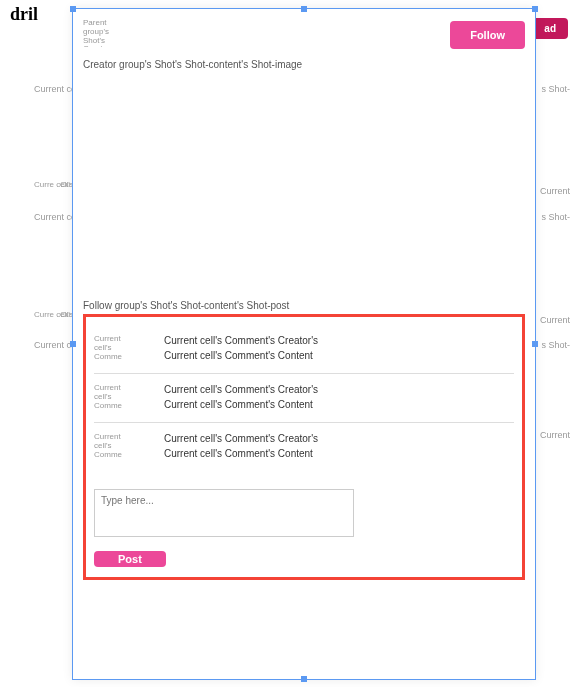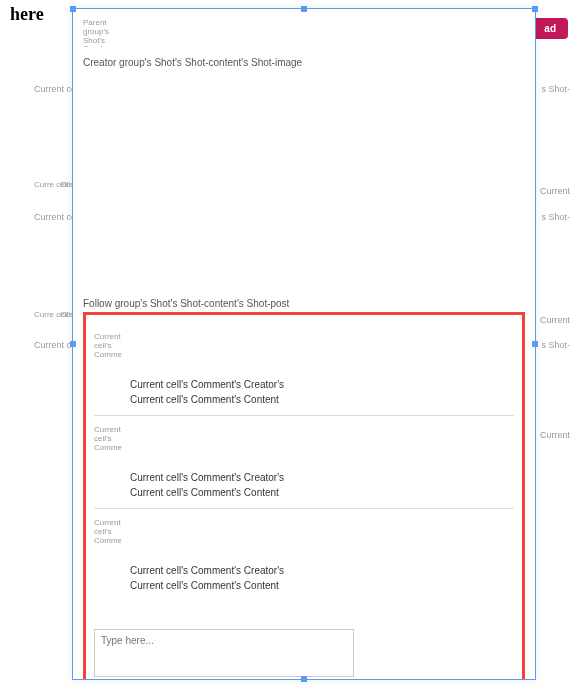--- a/index.html
+++ b/index.html
@@ -44,40 +44,40 @@
       padding: 8px 20px; border: none; border-radius: 4px; margin-left: auto;
       margin-top: 2px;
     }
     .shot-image-label { font-size: 10px; color: #555; margin-top: 10px; }
     .shot-spacer { height: 220px; }
     .shot-post { font-size: 10px; color: #555; margin-top: 10px; }
     .comments-title { font-size: 12px; font-weight: 400; color: #222; margin-top: 60px; }
     .comments-box {
       border: 3px solid #f44336; margin-top: 3px; padding: 8px 8px 10px 8px;
     }
-    .comment-row { display: flex; gap: 18px; padding: 10px 0; border-bottom: 1px solid #ddd; flex-direction: column; }
+    .comment-row { display: flex; gap: 6px; padding: 10px 0; border-bottom: 1px solid #ddd; }
     .comment-avatar { width: 28px; color: #999; font-size: 8px; line-height: 1.1; overflow: hidden; height: 28px; }
     .comment-body { flex: 1; margin-left: 36px; }
     .comment-creator { font-size: 10px; color: #333; margin-bottom: 4px; }
     .comment-content { font-size: 10px; color: #333; }
     .comment-input {
-      width: 260px; height: 48px; margin-top: 28px; border: 1px solid #ccc;
+      width: 260px; height: 48px; margin-top: 18px; border: 1px solid #ccc;
       font-size: 10px; color: #999; padding: 5px 6px; resize: none; font-family: inherit;
     }
     .post-btn {
       background: #ec4899; color: #fff; font-size: 11px; font-weight: 700;
-      padding: 16px 24px; border: none; border-radius: 4px; margin-top: 10px; display: block;
+      padding: 2px 24px; border: none; border-radius: 4px; margin-top: 10px; display: block;
     }
   </style>
 </head>
 <body>
 
 <div class="bg-page">
   <div class="bg-header">
-    <span class="logo">here</span>
+    <span class="logo">dril</span>
   </div>
   <div class="top-right-btn">ad</div>
   <div style="position:absolute; top:84px; left:34px;" class="bg-thumb">Current cell's Shot-image</div>
   <div style="position:absolute; top:84px; right:8px; text-align:right;" class="bg-thumb">s Shot-</div>
   <div style="position:absolute; top:180px; left:34px;" class="bg-thumb-small">Curre cell's</div>
   <div style="position:absolute; top:180px; left:60px;" class="bg-thumb-small">Cu</div>
   <div style="position:absolute; top:186px; right:8px;" class="bg-thumb">Current</div>
   <div style="position:absolute; top:212px; left:34px;" class="bg-thumb">Current cell's Shot-image</div>
   <div style="position:absolute; top:212px; right:8px; text-align:right;" class="bg-thumb">s Shot-</div>
   <div style="position:absolute; top:310px; left:34px;" class="bg-thumb-small">Curre cell's</div>
@@ -92,20 +92,21 @@
   <div class="handle tl"></div>
   <div class="handle tm"></div>
   <div class="handle tr"></div>
   <div class="handle ml"></div>
   <div class="handle mr"></div>
   <div class="handle bm"></div>
 
   <div class="modal-content">
     <div class="shot-header">
       <div class="shot-avatar">Parent group's Shot's Creator</div>
+      <button class="follow-btn">Follow</button>
     </div>
     <div class="shot-image-label">Creator group's Shot's Shot-content's Shot-image</div>
     <div class="shot-spacer"></div>
     <div class="shot-post">Follow group's Shot's Shot-content's Shot-post</div>
 
     <div class="comments-box">
       <div class="comment-row">
         <div class="comment-avatar">Current cell's Comme</div>
         <div class="comment-body">
           <div class="comment-creator">Current cell's Comment's Creator's</div>

